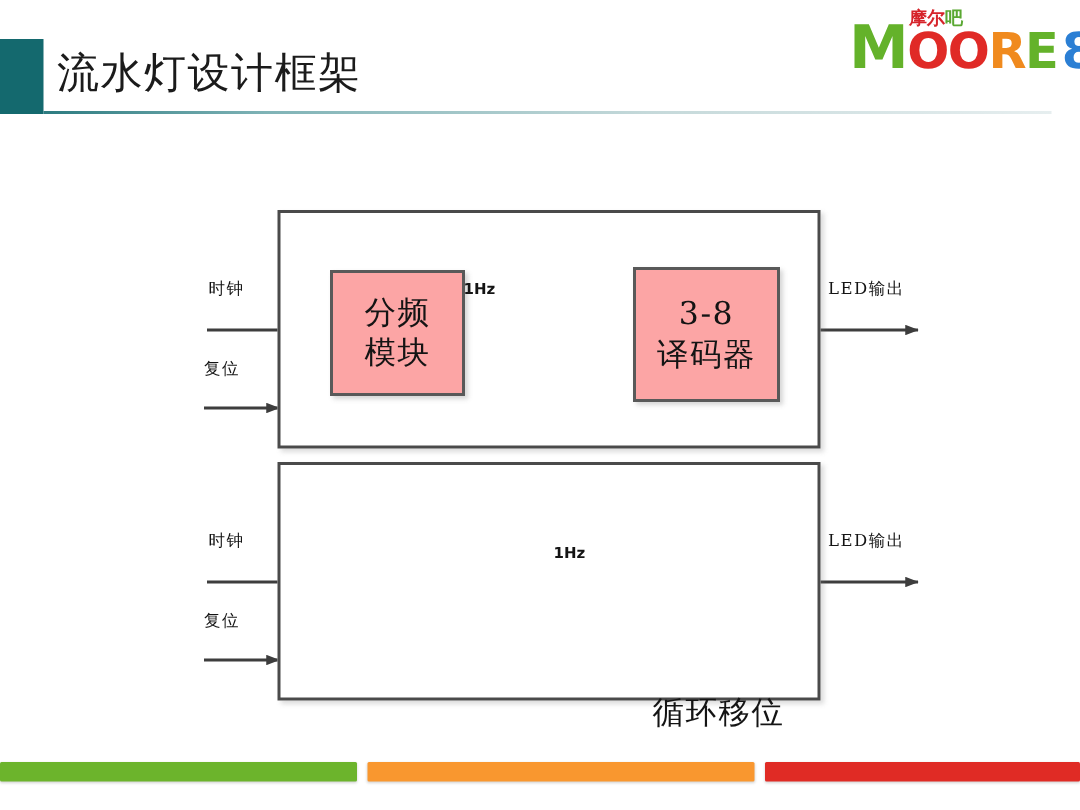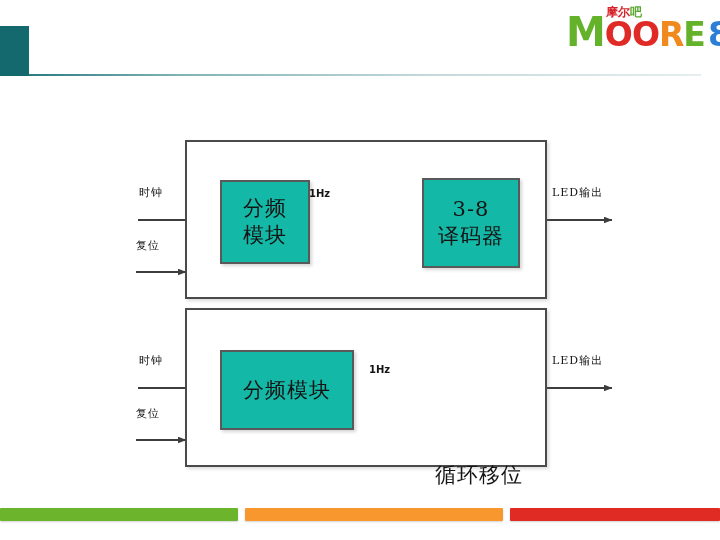--- a/index.html
+++ b/index.html
@@ -92,21 +92,21 @@
     border: 2px solid #4a4a4a;
     background: #ffffff;
     box-shadow: 2px 2px 3px rgba(120,120,120,0.25);
   }
   #sys-box-1 { left: 185px; top: 50px;  width: 358px; height: 155px; }
   #sys-box-2 { left: 185px; top: 218px; width: 358px; height: 155px; }
 
   .unit-box {
     position: absolute;
     border: 2px solid #595959;
-    background: #14b8a6;
+    background: #fca5a5;
     box-shadow: 2px 2px 3px rgba(120,120,120,0.3);
     display: flex;
     align-items: center;
     justify-content: center;
     text-align: center;
     font-family: "DejaVu Serif", "Liberation Serif", serif;
   }
   .unit-label {
     font-size: 21px;
     line-height: 27px;
@@ -177,20 +177,21 @@
   }
   #foot-bar-green  { left: 0px;   width: 238px; background: #6cb42c; }
   #foot-bar-orange { left: 245px; width: 258px; background: #f9972f; }
   #foot-bar-red    { left: 510px; width: 210px; background: #e02b25; }
 </style>
 </head>
 <body>
 
 <div id="slide-header">
   <div id="title-accent-block"></div>
+  <div id="page-title">流水灯设计框架</div>
   <div id="title-underline"></div>
 
   <div id="brand-logo">
     <div id="logo-cn">
       <span class="cn-a">摩尔</span><span class="cn-b">吧</span>
     </div>
     <div id="logo-word">
       <span class="lg-m">M</span><span class="lg-o1">O</span><span class="lg-o2">O</span><span class="lg-r">R</span><span class="lg-e">E</span><span class="lg-8">8</span>
     </div>
   </div>
@@ -239,23 +240,20 @@
 译码器</span>
   </div>
 
   <div class="io-label" id="clk-label-1">时钟</div>
   <div class="io-label" id="rst-label-1">复位</div>
   <div class="hz-label" id="hz-label-1">1Hz</div>
   <div class="io-label" id="led-label-1">LED输出</div>
 
   <div class="outer-box" id="sys-box-2"></div>
 
-  <div class="unit-box" id="divider-box-2">
-    <span class="unit-label">分频模块</span>
-  </div>
 
   <div class="free-label" id="shift-label">循环移位</div>
 
   <div class="io-label" id="clk-label-2">时钟</div>
   <div class="io-label" id="rst-label-2">复位</div>
   <div class="hz-label" id="hz-label-2">1Hz</div>
   <div class="io-label" id="led-label-2">LED输出</div>
 
 </div>
 

